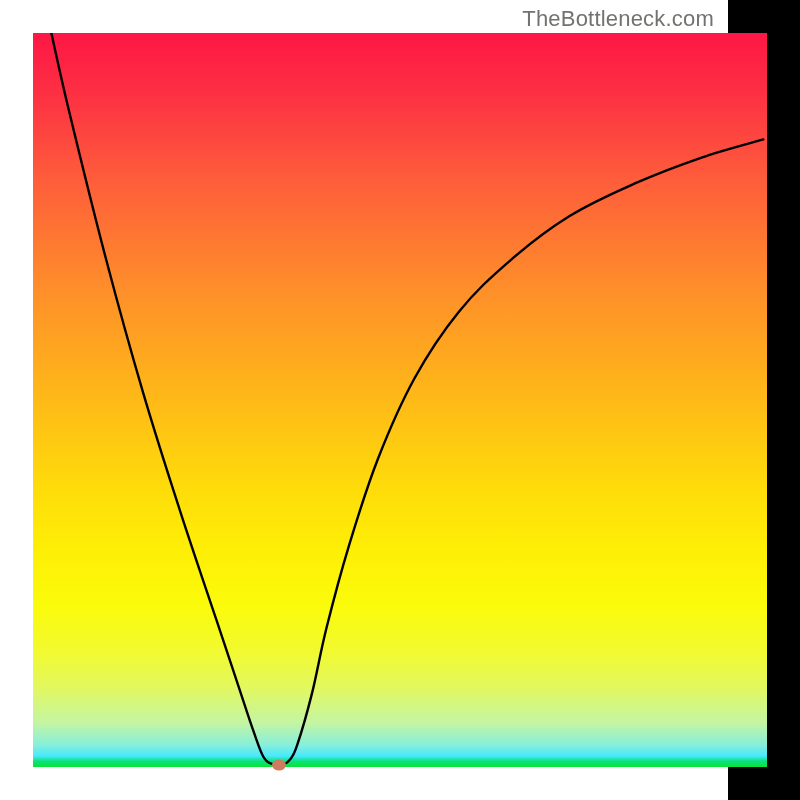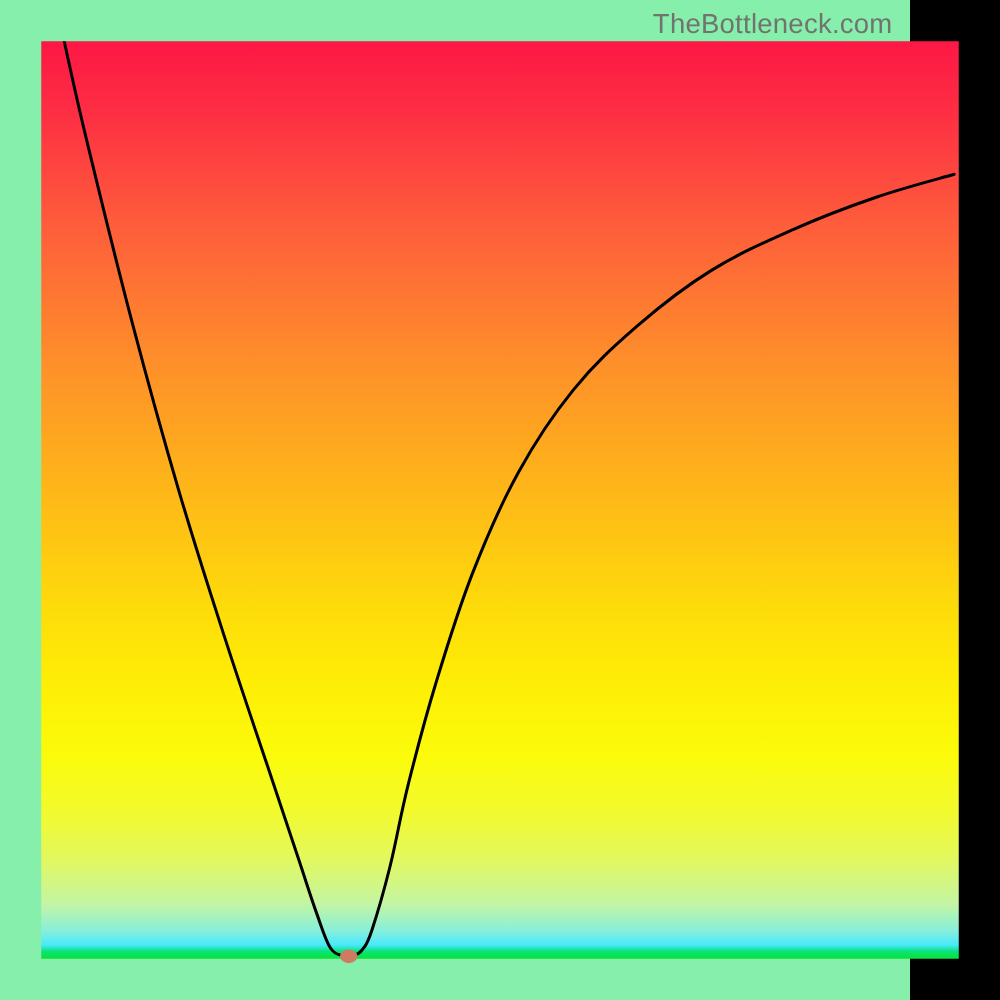--- a/index.html
+++ b/index.html
@@ -1,20 +1,20 @@
 <!DOCTYPE html>
 <html><head>
 <meta charset="utf-8">
 <style>
   * { margin: 0; padding: 0; box-sizing: border-box; }
   html, body { width: 800px; height: 800px; overflow: hidden; background: #000; }
   .frame {
     width: 728px;
     height: 800px;
-    background: #86efac;
+    background: #ffffff;
     position: relative;
   }
   .plot-area {
     position: absolute;
     left: 33px;
     top: 33px;
     width: 734px;
     height: 734px;
     background: linear-gradient(to bottom,
       #fd1745 0%,

